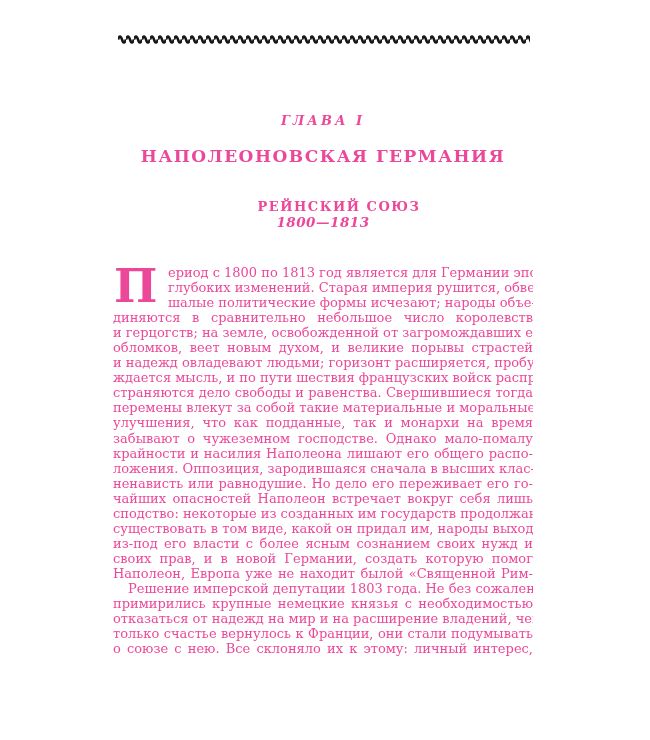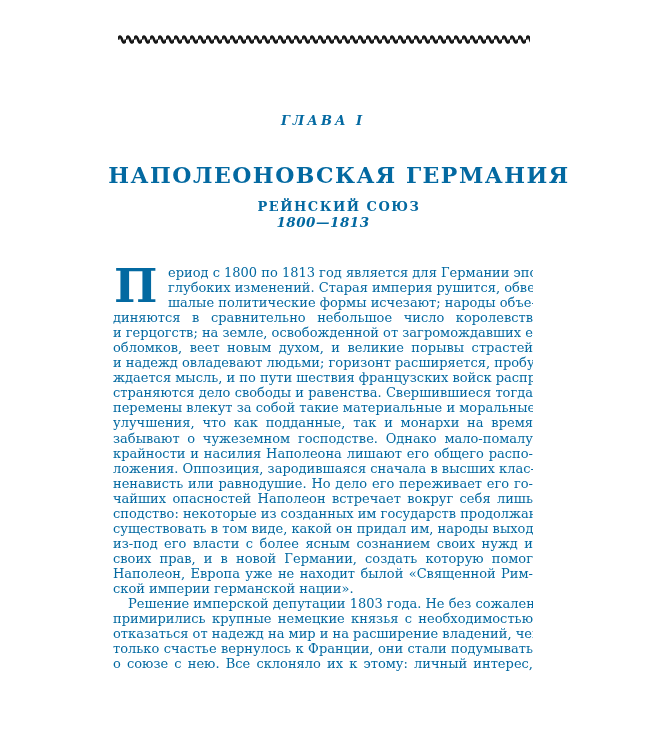--- a/index.html
+++ b/index.html
@@ -1,21 +1,21 @@
 <!DOCTYPE html>
 <html><head>
 <meta charset="utf-8">
 <style>
   html, body { margin: 0; padding: 0; background: #ffffff; }
   .page {
     position: relative;
     width: 602px;
     height: 740px;
     background: #ffffff;
-    color: #0369a1;
+    color: #ec4899;
     font-family: "DejaVu Serif", "Liberation Serif", serif;
     overflow: hidden;
   }
   .ornament {
     position: absolute;
     left: 118px;
     top: 30px;
     width: 412px;
     height: 11px;
   }
@@ -28,23 +28,23 @@
     font-size: 13px;
     font-weight: bold;
     font-style: italic;
     letter-spacing: 3px;
   }
   .title {
     position: absolute;
     left: 83px;
     top: 146px;
     width: 480px;
-    margin: 16px;
+    margin: 0;
     text-align: center;
-    font-size: 22px;
+    font-size: 17px;
     font-weight: bold;
     letter-spacing: 1.5px;
   }
   .subtitle {
     position: absolute;
     left: 113px;
     top: 183px;
     width: 420px;
     margin: 16px;
     text-align: center;
@@ -133,21 +133,20 @@
         <div class="line">забывают о чужеземном господстве. Однако мало-помалу</div>
         <div class="line">крайности и насилия Наполеона лишают его общего распо-</div>
         <div class="line">ложения. Оппозиция, зародившаяся сначала в высших клас-</div>
         <div class="line">ненависть или равнодушие. Но дело его переживает его го-</div>
         <div class="line">чайших опасностей Наполеон встречает вокруг себя лишь</div>
         <div class="line">сподство: некоторые из созданных им государств продолжают</div>
         <div class="line">существовать в том виде, какой он придал им, народы выходят</div>
         <div class="line">из-под его власти с более ясным сознанием своих нужд и</div>
         <div class="line">своих прав, и в новой Германии, создать которую помог</div>
         <div class="line">Наполеон, Европа уже не находит былой «Священной Рим-</div>
-        <div class="line  endline">ской империи германской нации».</div>
       </div>
     <div id="para2">
         <div class="line indent"><b class="lead">Решение имперской депутации 1803 года.</b> Не без сожаления</div>
         <div class="line">примирились крупные немецкие князья с необходимостью</div>
         <div class="line">отказаться от надежд на мир и на расширение владений, чем</div>
         <div class="line">только счастье вернулось к Франции, они стали подумывать</div>
         <div class="line">о союзе с нею. Все склоняло их к этому: личный интерес,</div>
       </div>
   </div>
 

